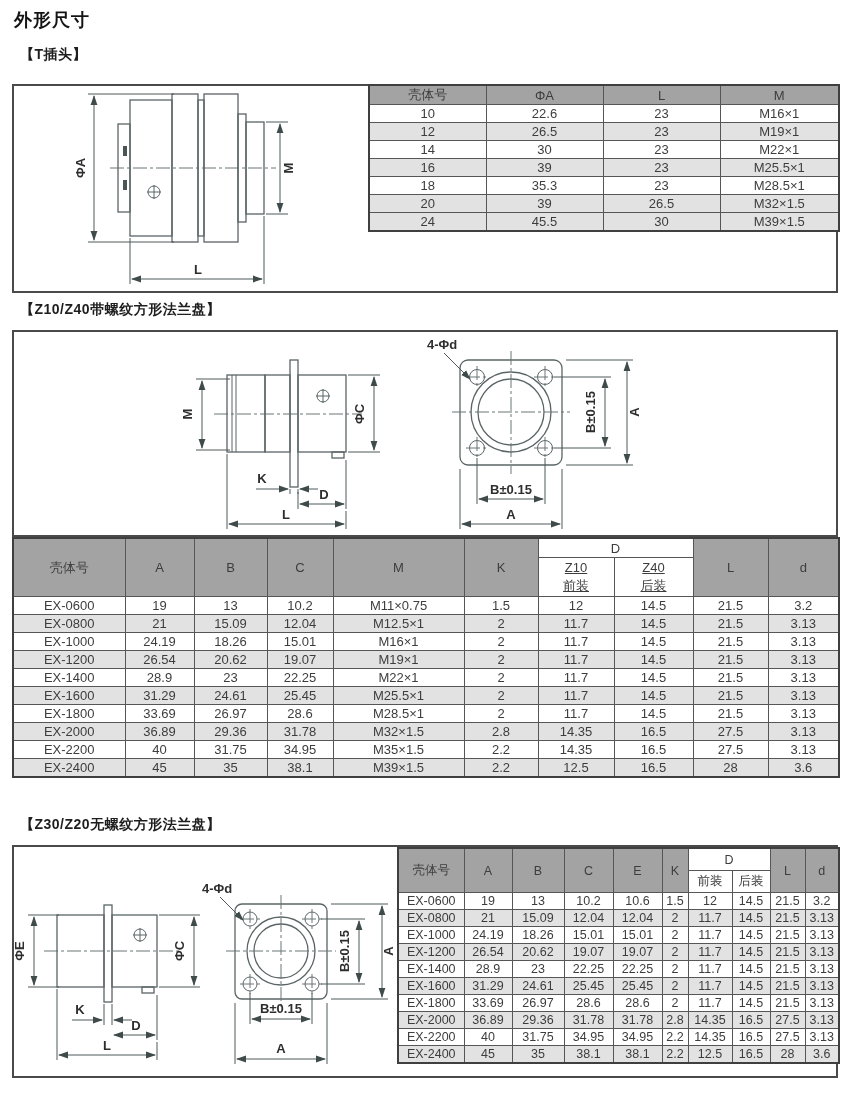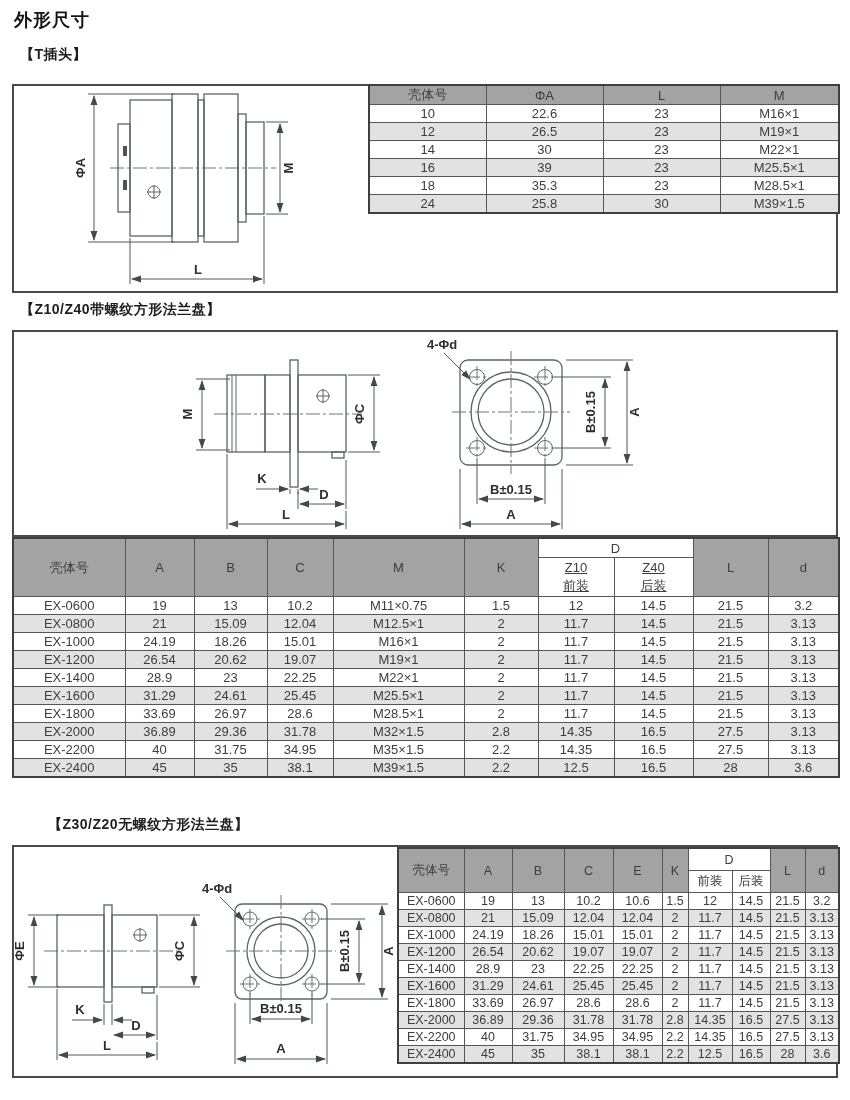--- a/index.html
+++ b/index.html
@@ -1,20 +1,20 @@
 <!DOCTYPE html>
 <html><head>
 <meta charset="utf-8">
 <style>
   html,body{margin:0;padding:0;background:#fff;}
   .page{position:relative;width:850px;height:1100px;background:#fff;overflow:hidden;
         font-family:"Liberation Sans","DejaVu Sans",sans-serif;color:#3d3d3d;}
   .page-title{position:absolute;left:14px;top:8px;font-size:18px;font-weight:bold;color:#141414;letter-spacing:1px;}
   .sec-heading{position:absolute;left:20px;font-size:14px;font-weight:bold;color:#1e1e1e;letter-spacing:0.5px;text-align:right;}
-  #h-sec1{top:46px;} #h-sec2{top:301px;} #h-sec3{top:816px;margin-left:28px;}
+  #h-sec1{top:46px;} #h-sec2{top:301px;} #h-sec3{top:816px;}
   .panel{position:absolute;border:2px solid #4a4a4a;background:#fff;}
   #panel1{left:12px;top:84px;width:822px;height:205px;}
   #panel2{left:12px;top:330px;width:822px;height:203px;}
   #panel3{left:12px;top:845px;width:822px;height:229px;}
   .panel svg{display:block;}
 
   table.dim{position:absolute;border-collapse:collapse;table-layout:fixed;background:#fff;
             font-size:13px;}
   table.dim th,table.dim td{border:1px solid #565656;text-align:center;vertical-align:middle;
             padding:0;font-weight:normal;color:#3d3d3d;overflow:hidden;white-space:nowrap;}
@@ -133,22 +133,28 @@
           <td>23</td>
           <td>M25.5×1</td>
         </tr>
         <tr>
           <td>18</td>
           <td>35.3</td>
           <td>23</td>
           <td>M28.5×1</td>
         </tr>
         <tr class="alt">
+          <td>20</td>
+          <td>39</td>
+          <td>26.5</td>
+          <td>M32×1.5</td>
+        </tr>
+        <tr class="alt">
           <td>24</td>
-          <td>25.8</td>
+          <td>45.5</td>
           <td>30</td>
           <td>M39×1.5</td>
         </tr>
       </tbody>
   </table>
 
   <div class="sec-heading" id="h-sec2">【Z10/Z40带螺纹方形法兰盘】</div>
 
   <div class="panel" id="panel2">
     <svg width="822" height="203" viewBox="0 0 822 203">

